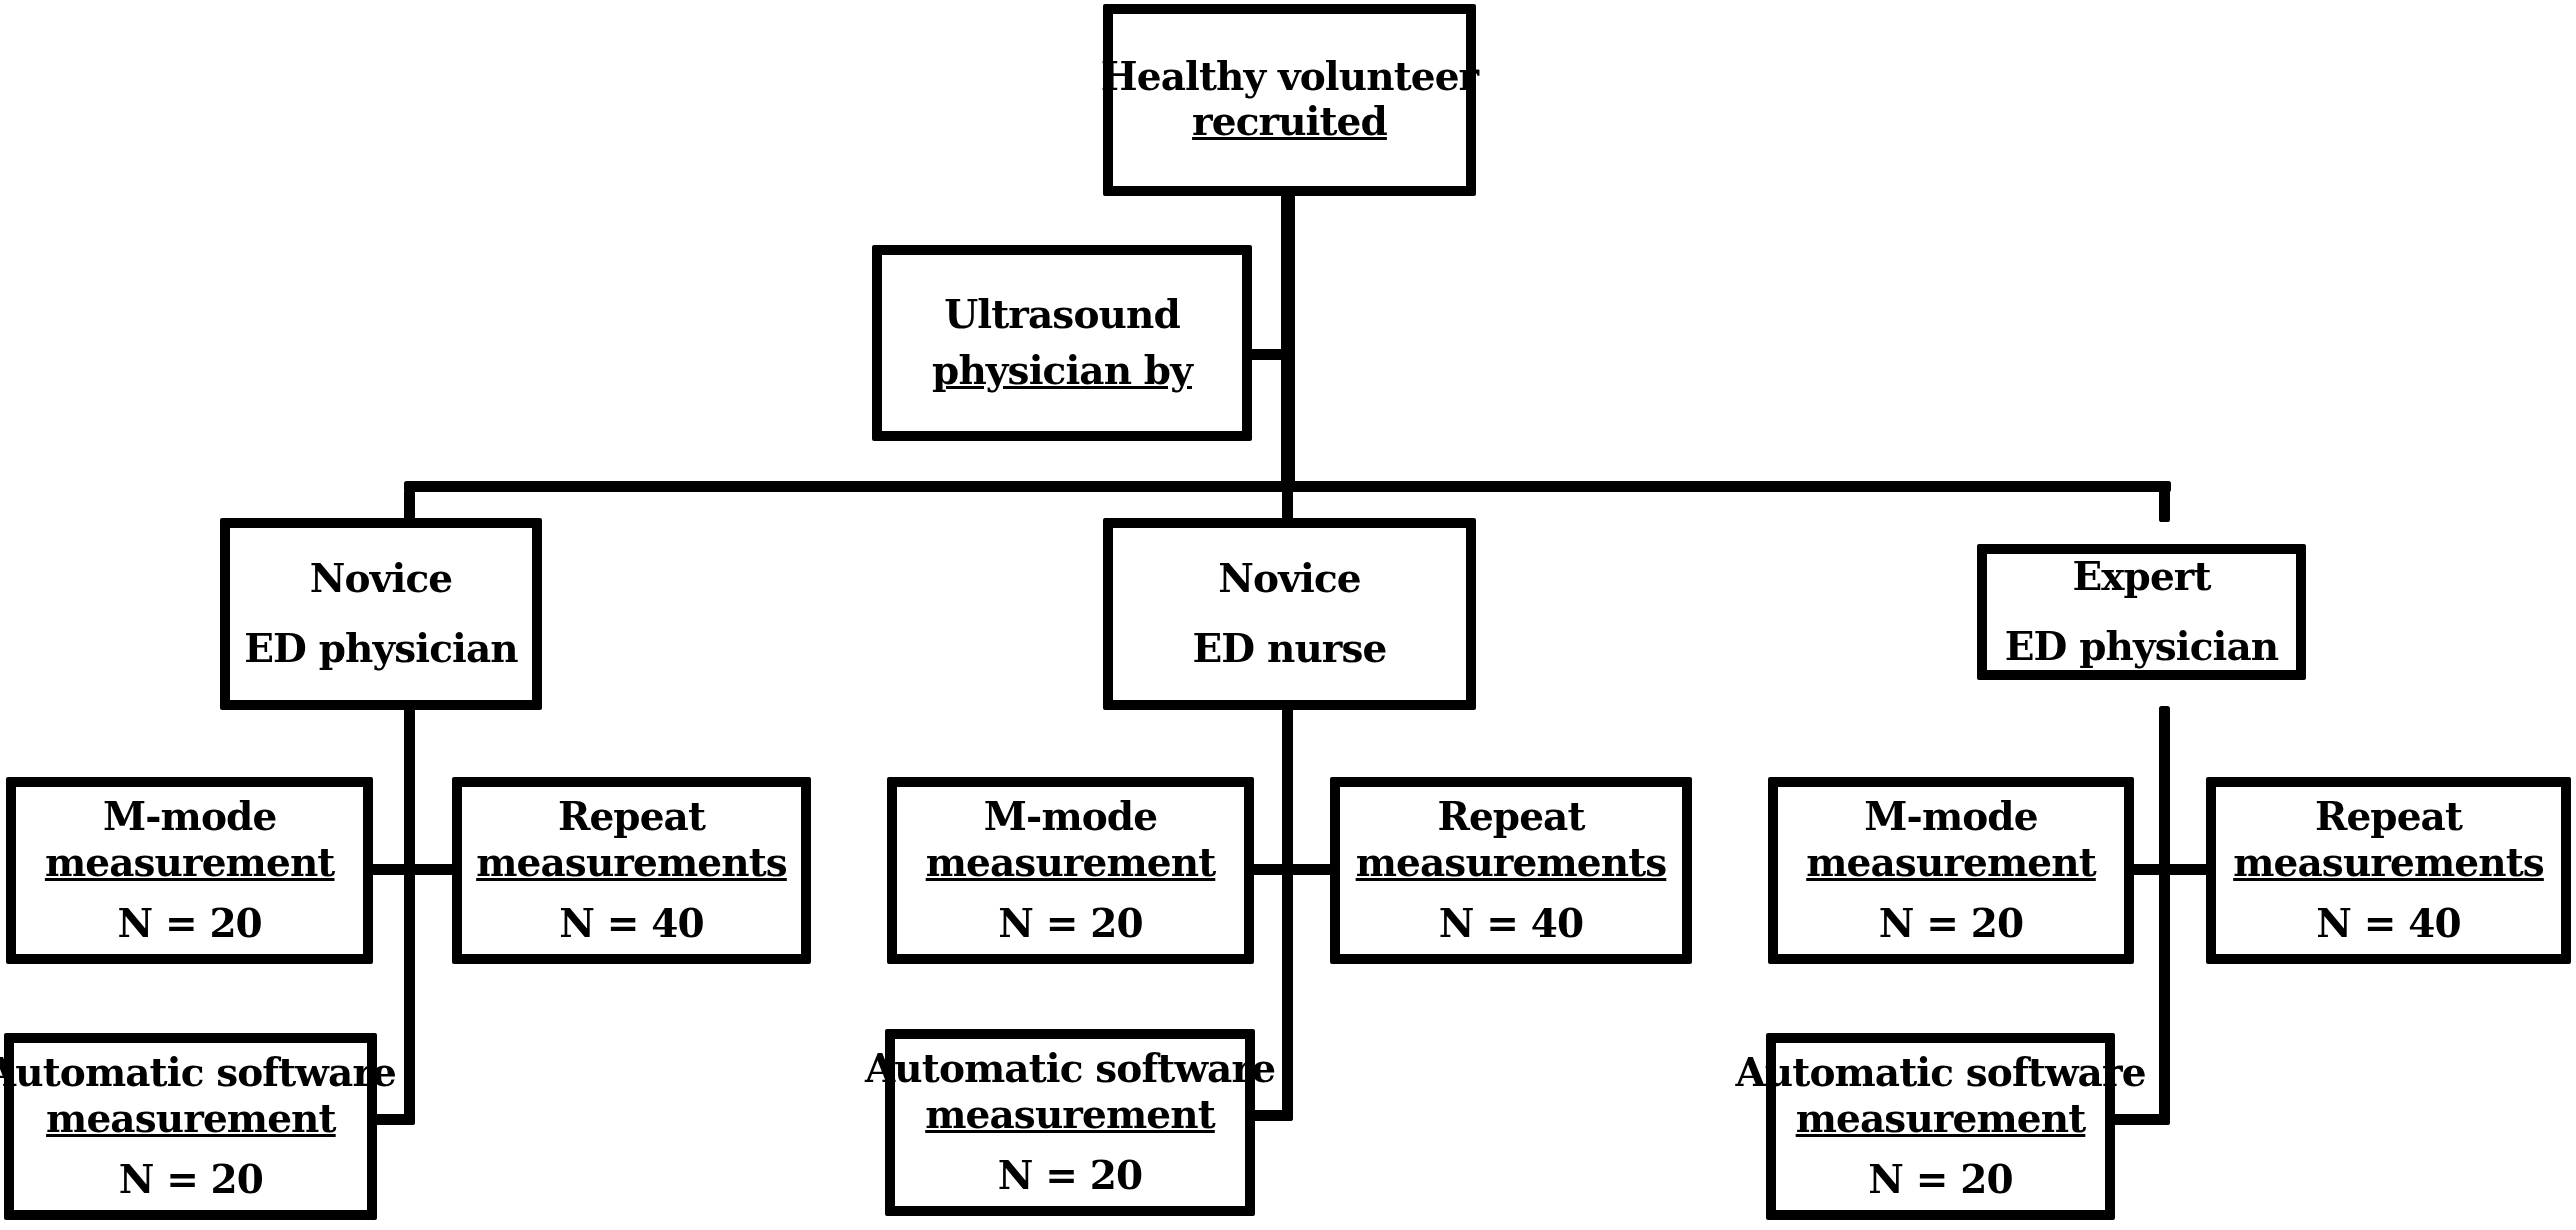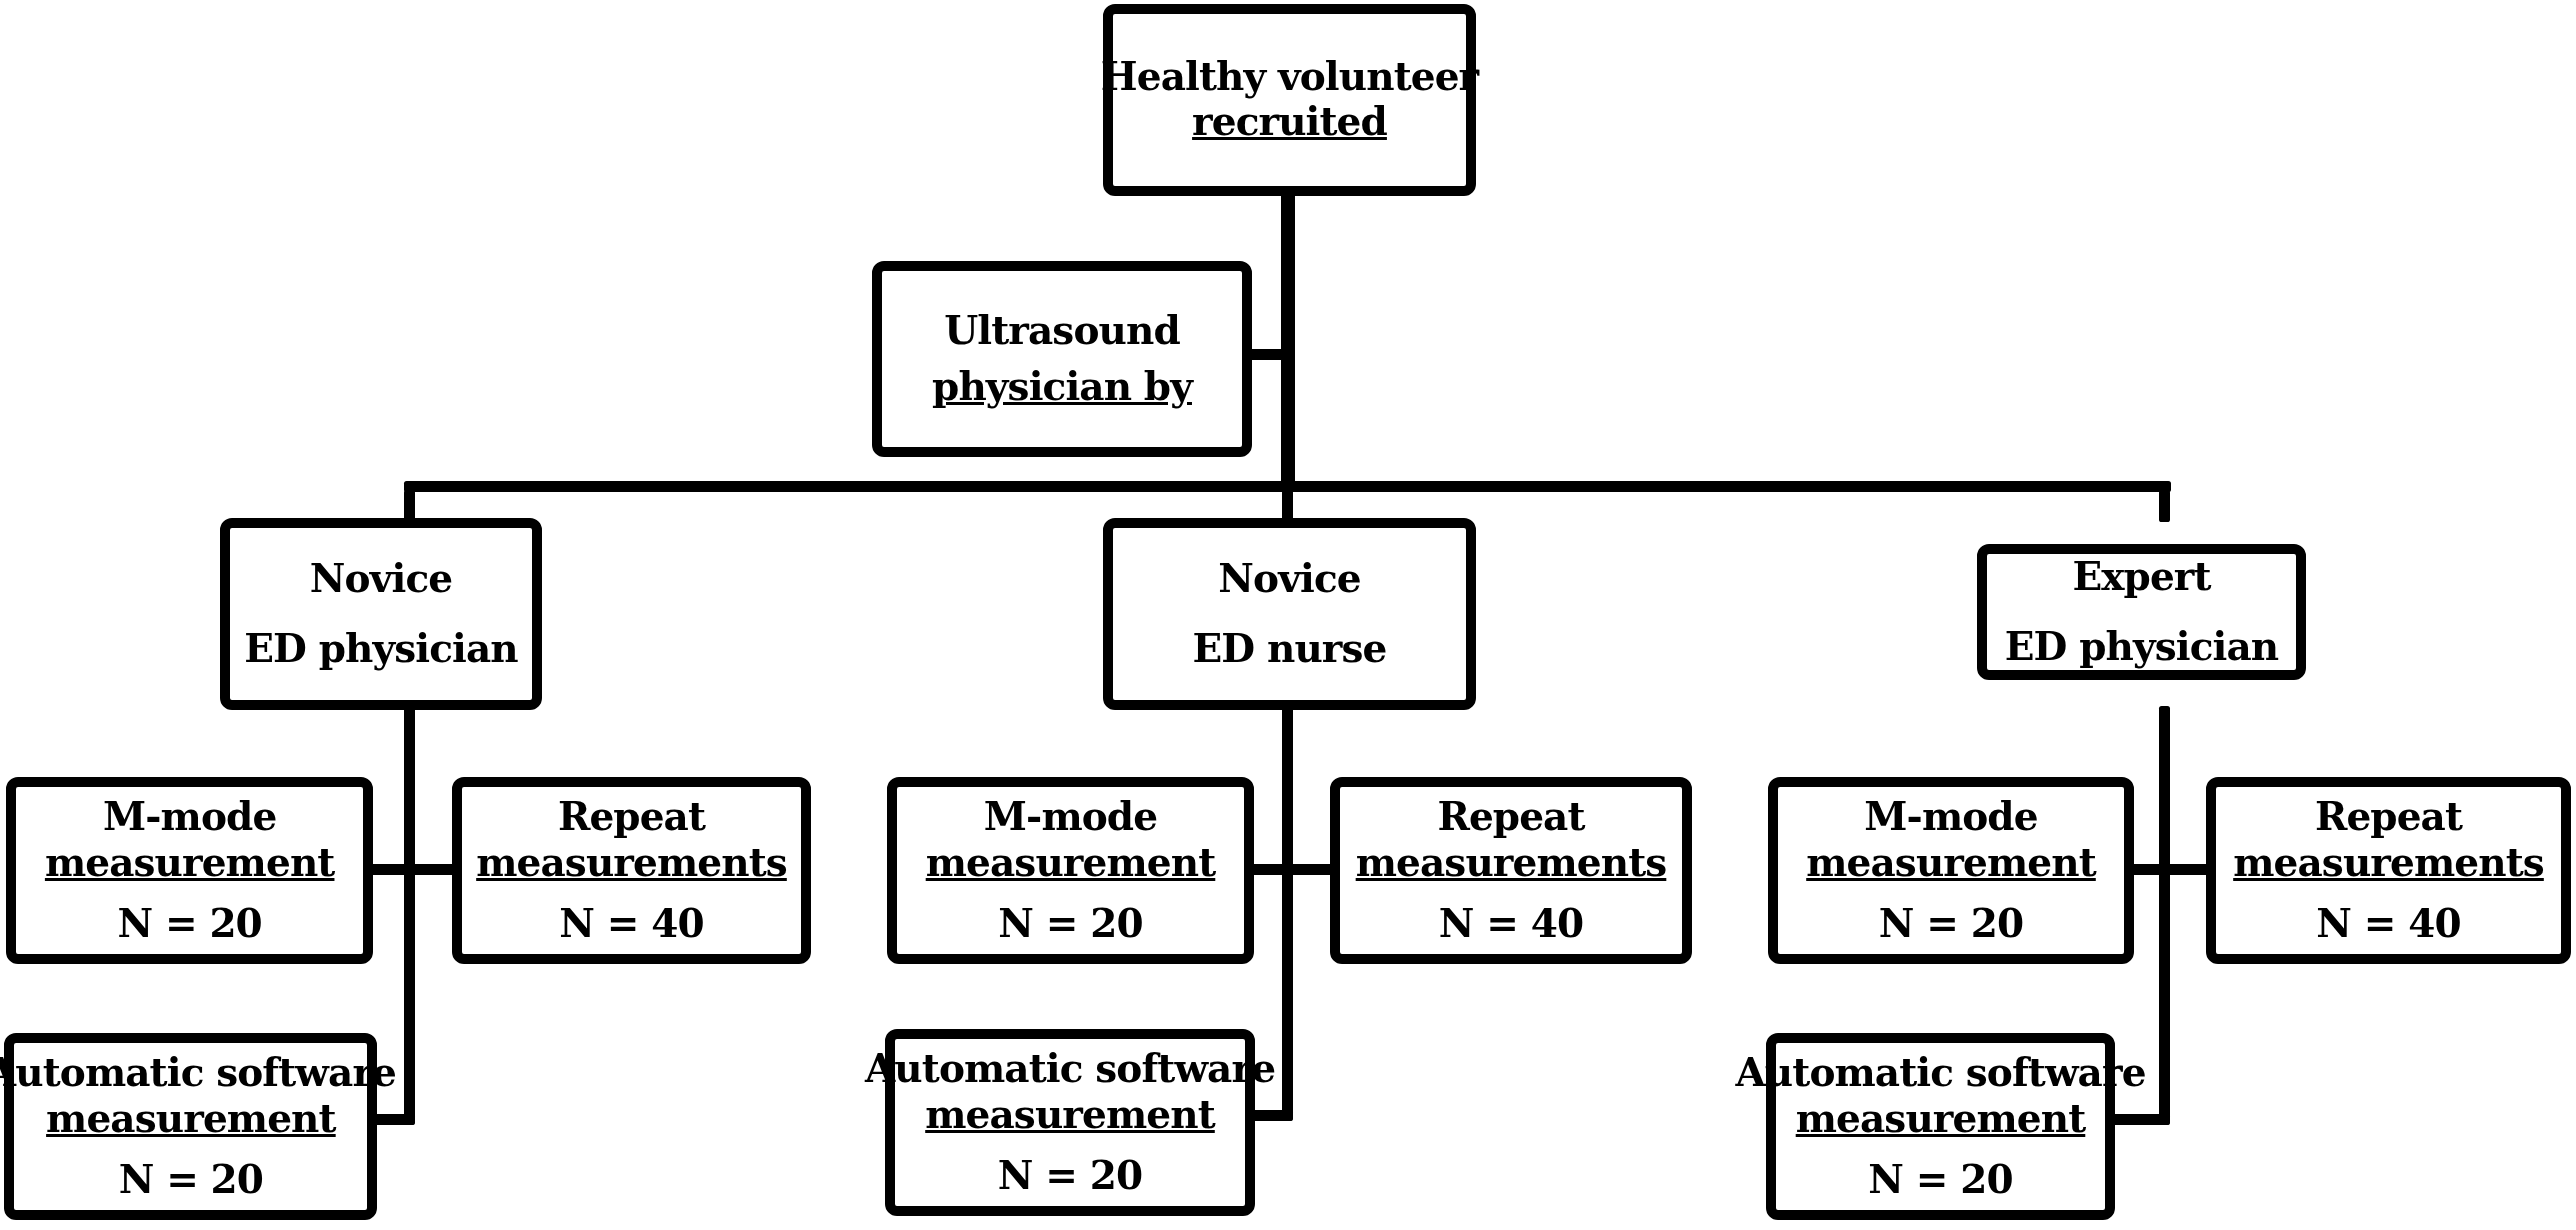--- a/index.html
+++ b/index.html
@@ -14,21 +14,21 @@
     background: #ffffff;
     font-family: "DejaVu Serif", "Liberation Serif", serif;
     color: #000000;
     overflow: hidden;
   }
   .box {
     position: absolute;
     box-sizing: border-box;
     background: #ffffff;
     border: 10.6px solid #000000;
-    border-radius: 12px;
+    border-radius: 2px;
     display: flex;
     flex-direction: column;
     justify-content: center;
     align-items: center;
     text-align: center;
     font-weight: bold;
     font-size: 39px;
     letter-spacing: -0.9px;
     line-height: 1.12;
     white-space: nowrap;
@@ -66,21 +66,21 @@
 
   <div class="cline" style="left:373px;  top:1114px; width:42px; height:10.6px;"></div>
   <div class="cline" style="left:1250px; top:1110px; width:43px; height:10.6px;"></div>
   <div class="cline" style="left:2109px; top:1114px; width:61px; height:10.6px;"></div>
 
   <div class="box tight" style="left:1103px; top:3.5px; width:373px; height:192px;">
     <span class="l">Healthy volunteer</span>
     <span class="l">recruited</span>
   </div>
 
-  <div class="box tight" style="left:872px; top:261px; width:380px; height:196px;gap:11px;">
+  <div class="box tight" style="left:872px; top:245px; width:380px; height:196px;gap:11px;">
     <span class="l">Ultrasound</span>
     <span class="l">physician by</span>
   </div>
 
   <div class="box wide-gap" style="left:220px; top:518px; width:322px; height:192px;">
     <span class="l">Novice</span>
     <span class="l">ED physician</span>
   </div>
   <div class="box wide-gap" style="left:1103px; top:518px; width:373px; height:192px;">
     <span class="l">Novice</span>

